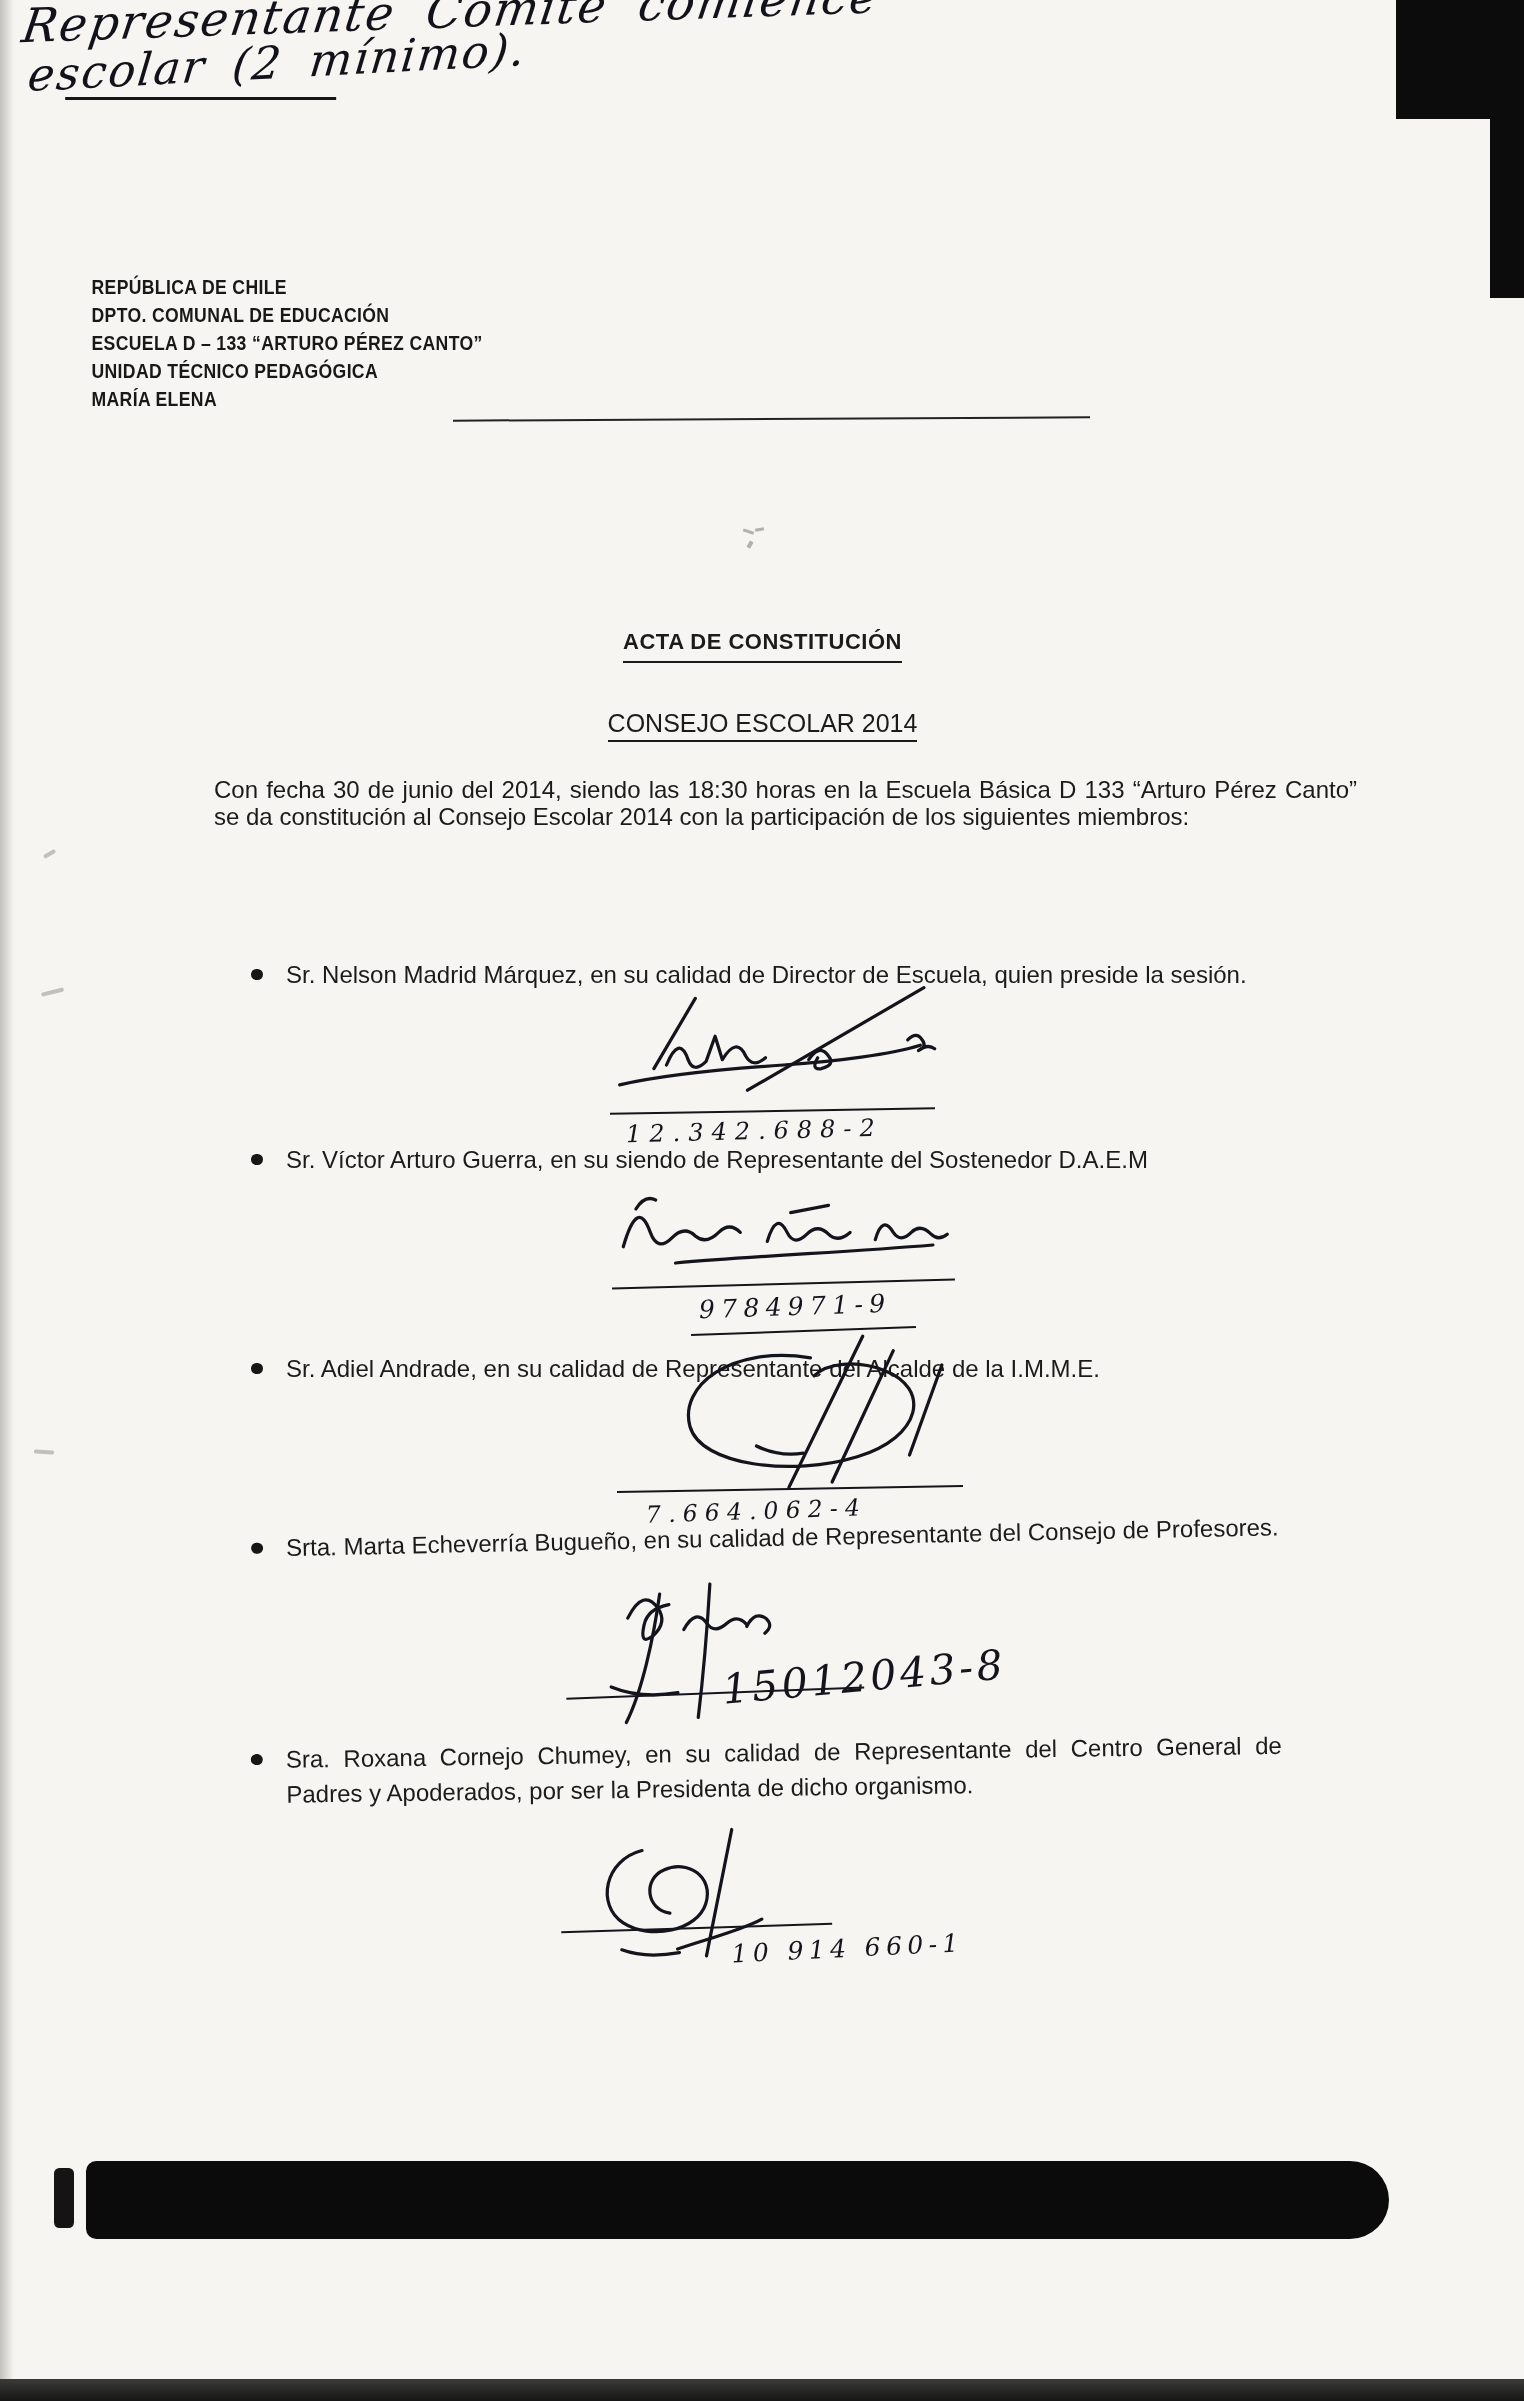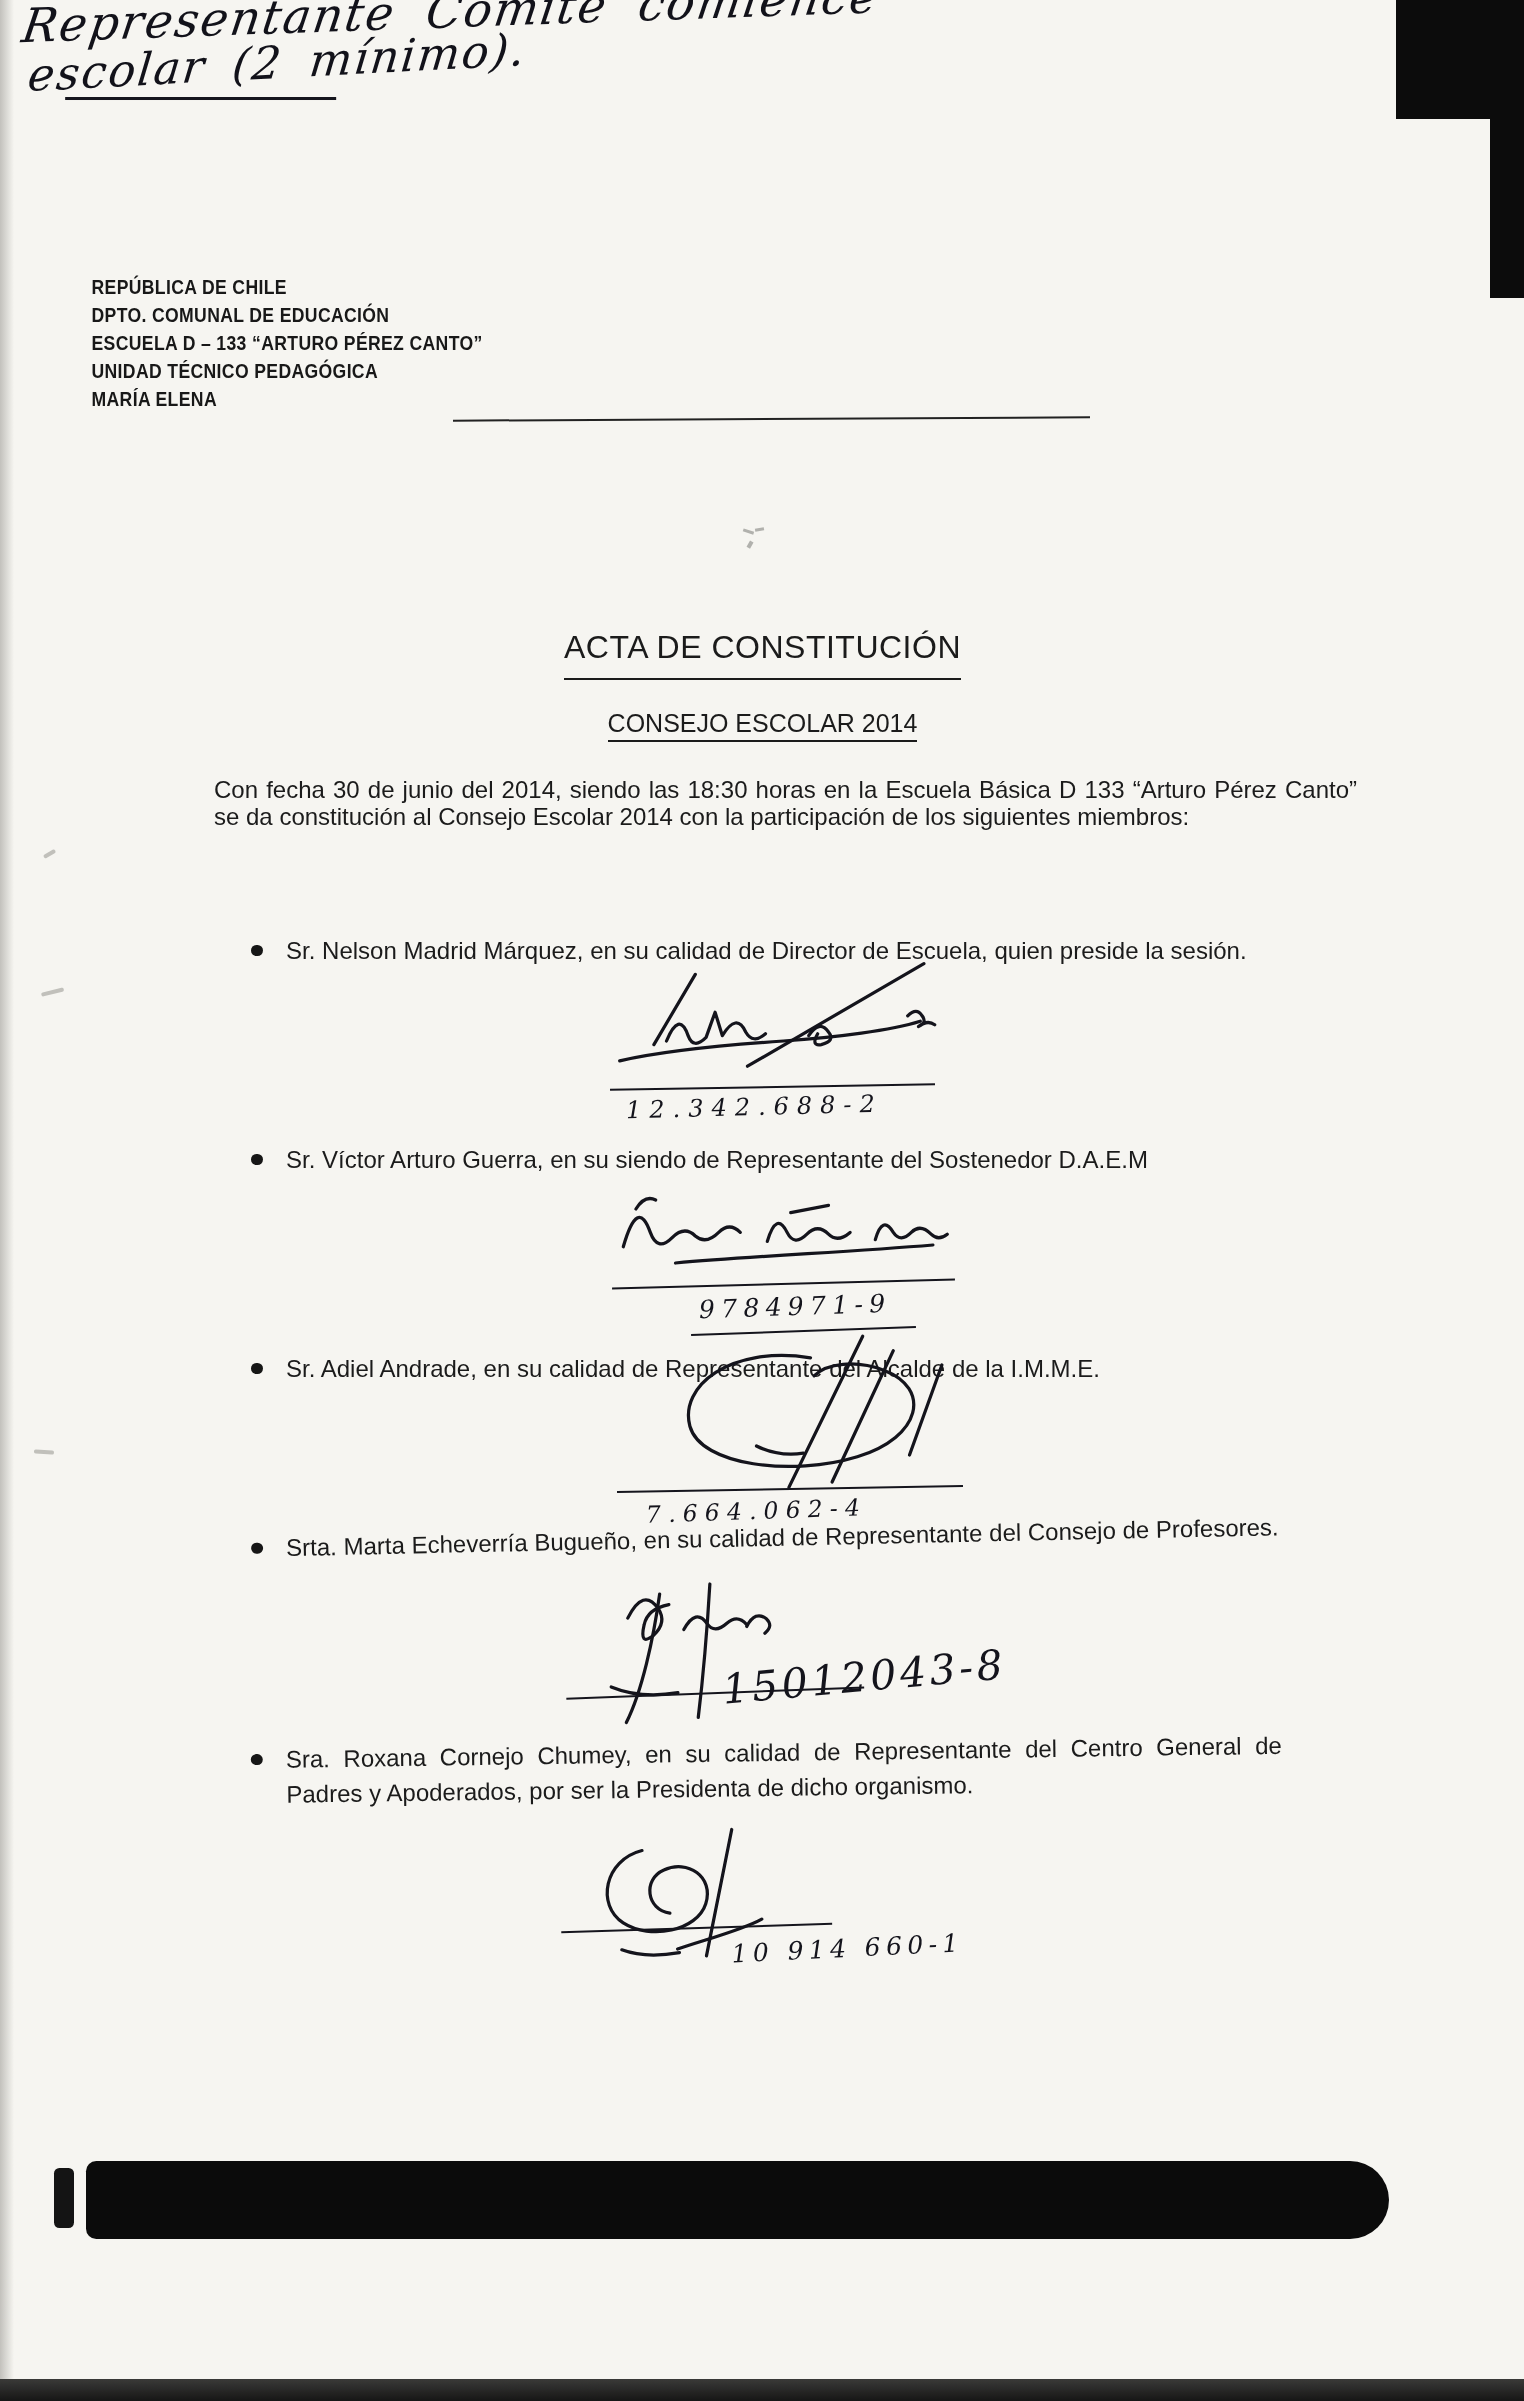--- a/index.html
+++ b/index.html
@@ -38,29 +38,29 @@
   
   .letterhead{position:absolute;left:0;top:273px;width:1525px;text-align:left;}
   .letterhead .lh-line{display:block;font-weight:700;font-size:20px;line-height:28px;
     letter-spacing:0.4px;transform:scaleX(.88);color:#181818;}
   .lh-underline{position:absolute;left:453px;top:418px;width:637px;height:0;border-top:2.3px solid #222;transform:rotate(-.3deg);}
 
   
   .title-row{position:absolute;left:0;width:1525px;text-align:center;}
   .t-main{top:629px;}
   .t-sub{top:709px;}
-  .t-main span{font-size:32px;font-weight:400;letter-spacing:0.5px;border-bottom:2.7px solid #1b1b1b;padding-bottom:13px;}
+  .t-main span{font-size:22px;font-weight:700;letter-spacing:0.5px;border-bottom:2.7px solid #1b1b1b;padding-bottom:7px;}
   .t-sub span{font-size:25px;font-weight:400;border-bottom:2.3px solid #1b1b1b;padding-bottom:2.7px;}
 
   
   .intro{position:absolute;left:214px;top:776px;width:1143px;font-size:24px;line-height:27px;text-align:justify;}
   .member{position:absolute;display:flex;align-items:flex-start;}
   .bullet{width:11.7px;height:11.7px;border-radius:50%;background:#161616;margin-top:11.7px;flex:none;}
   .mtext{margin-left:23.4px;width:996px;font-size:24px;line-height:35px;text-align:justify;}
-  .m1{left:251px;top:933px;}
+  .m1{left:251px;top:957px;}
   .m2{left:251px;top:1142px;}
   .m3{left:251px;top:1351px;}
   .m4{left:251px;top:1520px;transform:rotate(-1.2deg);}
   .m5{left:251px;top:1735px;transform:rotate(-.8deg);}
 
   
   .sigwrap{position:absolute;pointer-events:none;}
   .sig path,.sig ellipse{fill:none;stroke:#14141c;stroke-width:3.6;stroke-linecap:round;stroke-linejoin:round;}
   .sigline{position:absolute;height:0;border-top:2.3px solid #15151d;}
   .rut{position:absolute;font-family:"DejaVu Serif",serif;font-style:italic;color:#14141c;white-space:nowrap;}

